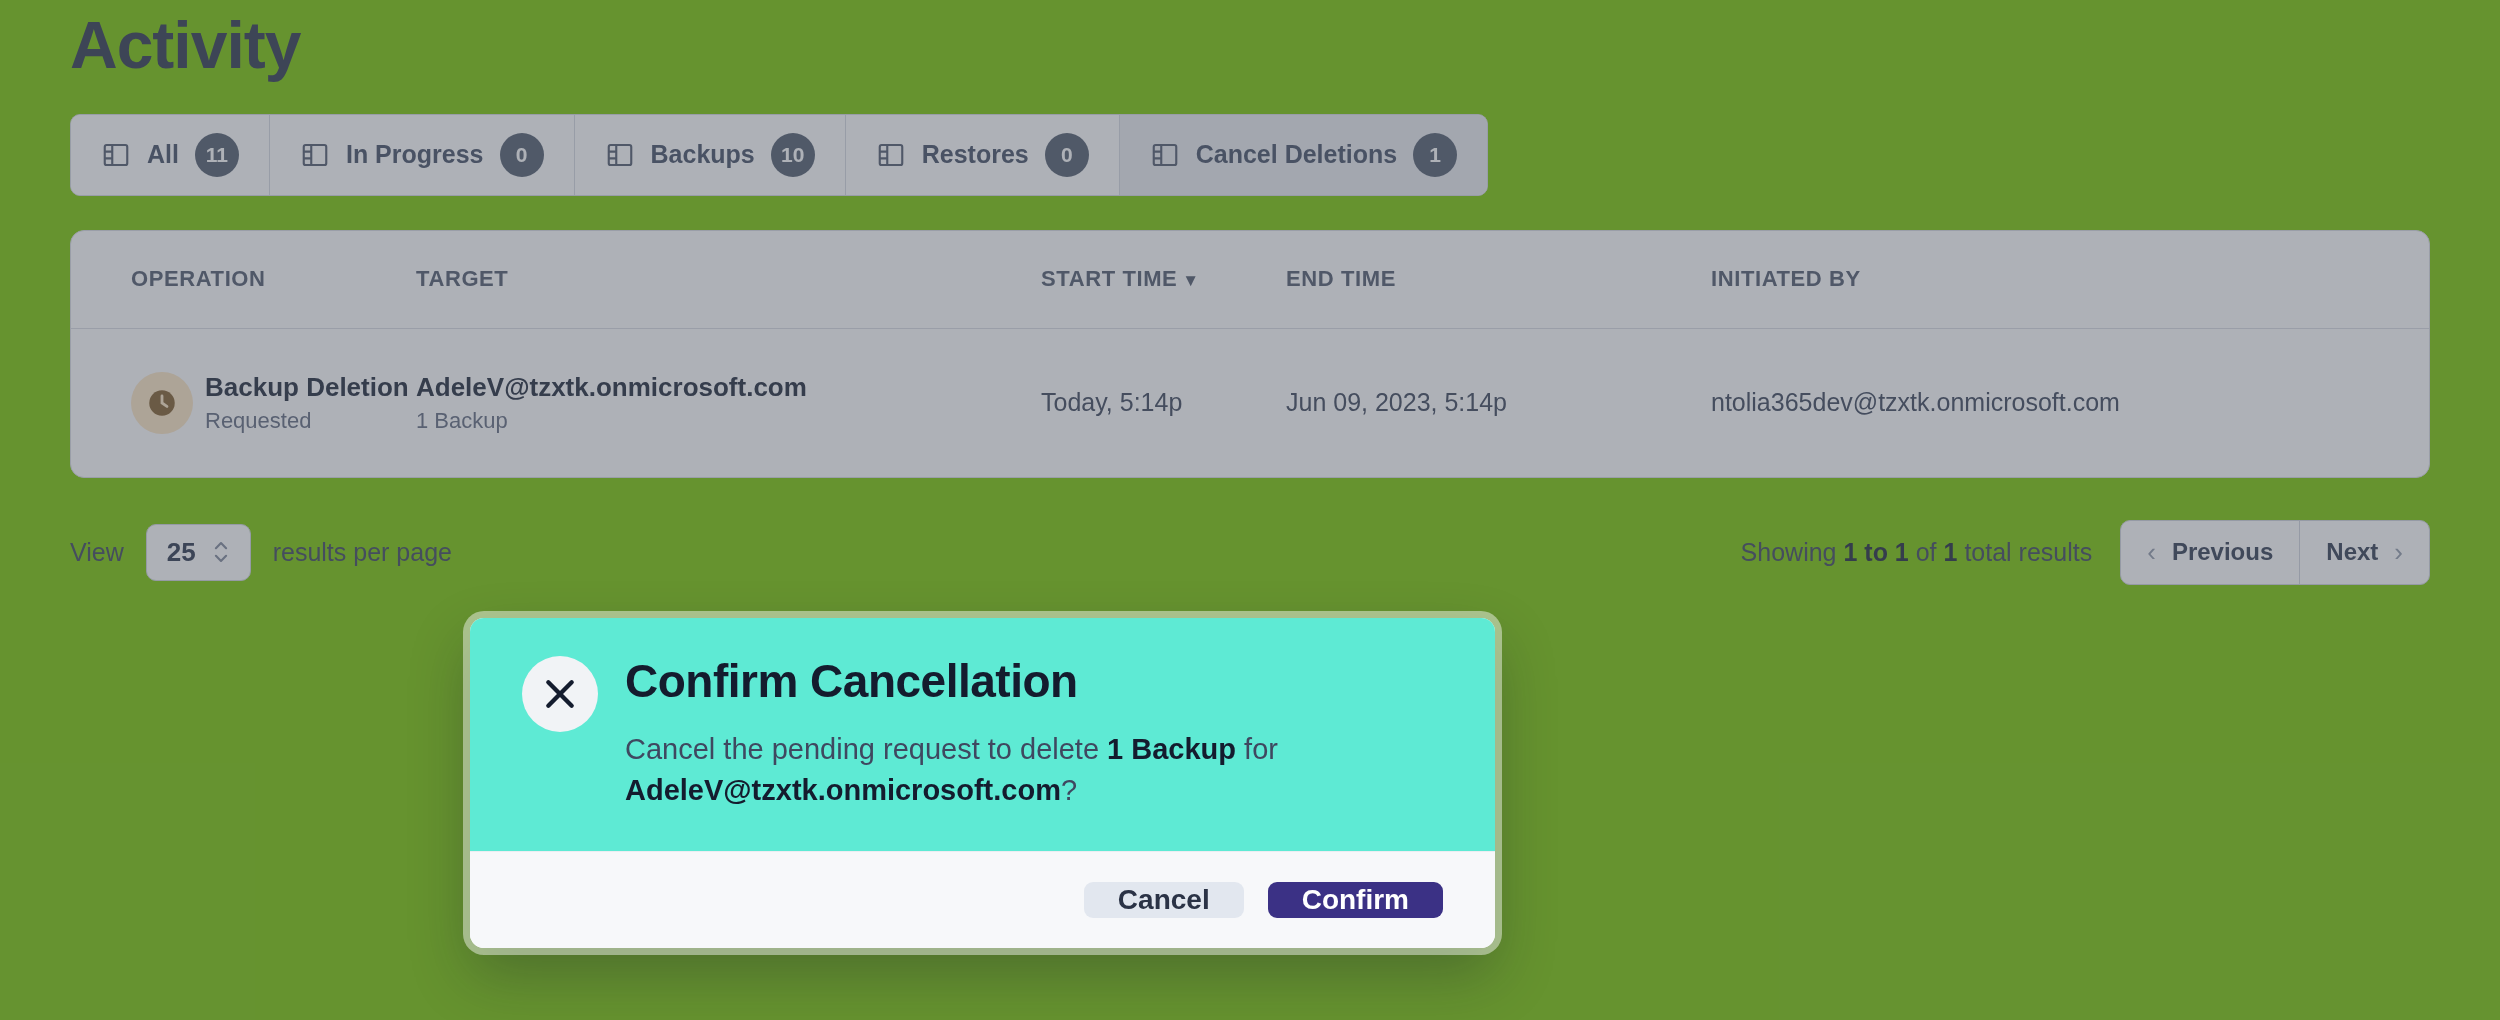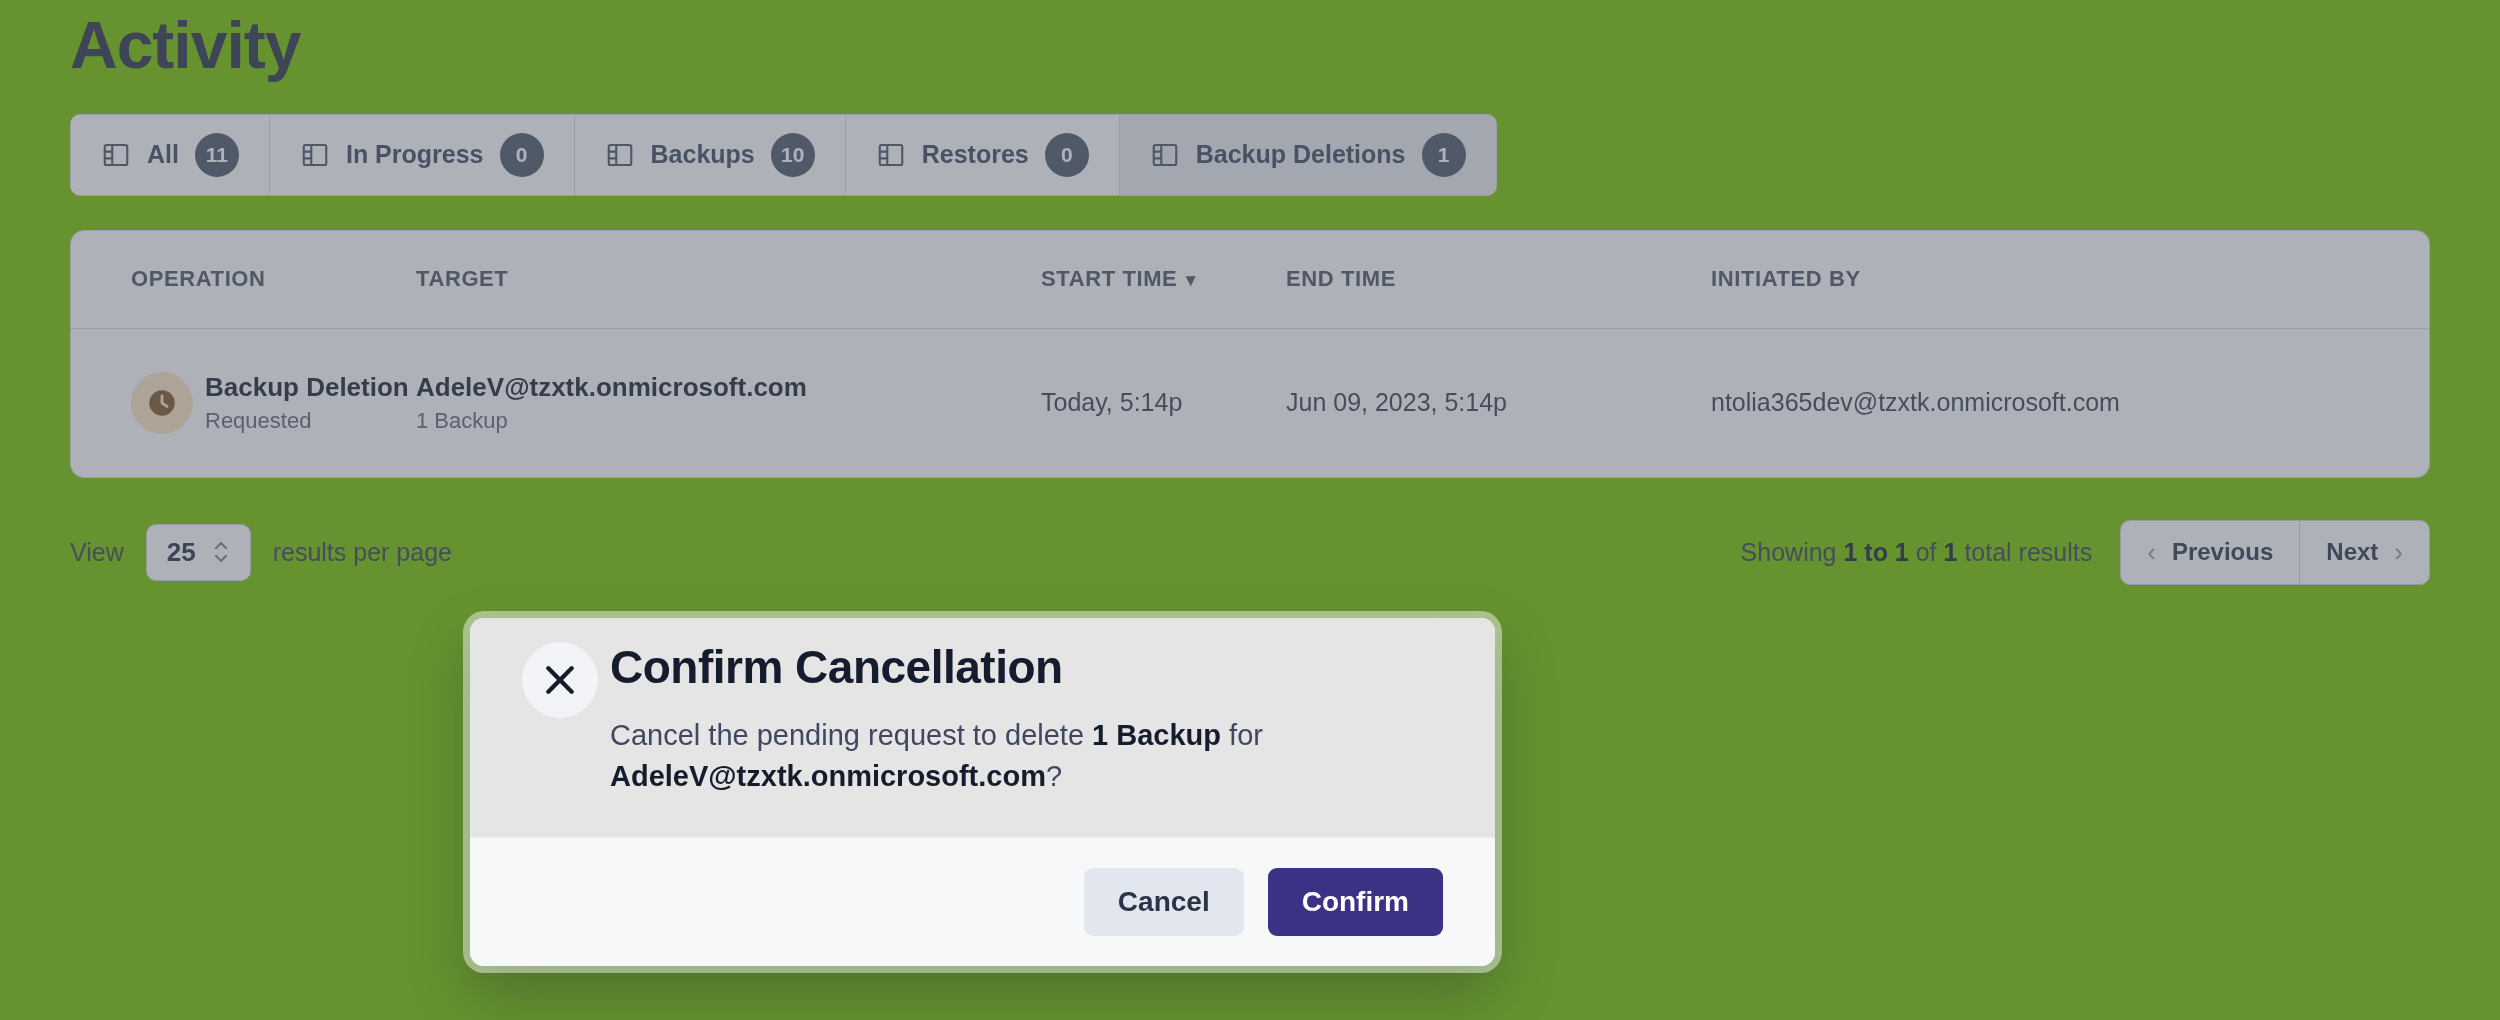--- a/index.html
+++ b/index.html
@@ -180,24 +180,24 @@
     position: absolute;
     left: 470px;
     top: 618px;
     width: 1025px;
     border-radius: 14px;
     background: #ffffff;
     box-shadow: 0 0 0 7px rgba(255,255,255,0.45), 0 26px 60px rgba(20,25,40,0.30);
     overflow: hidden;
   }
   .modal-body {
-    padding: 22px 52px 40px 52px;
-    display: flex;
-    gap: 12px;
-    background: #e5e5e5;
+    padding: 36px 52px 40px 52px;
+    display: flex;
+    gap: 27px;
+    background: #5eead4;
   }
   .modal-icon {
     width: 76px; height: 76px; border-radius: 50%;
     background: #f1f3f6;
     display: flex; align-items: center; justify-content: center;
     flex: none;
     margin-top: 2px;
   }
   .modal-texts { padding-top: 2px; }
   .modal-title {
@@ -219,21 +219,21 @@
     background: #f7f8fa;
     border-top: 1px solid #eceef2;
     padding: 30px 52px;
     display: flex;
     justify-content: flex-end;
     gap: 24px;
   }
   .btn {
     border: none;
     border-radius: 9px;
-    padding: 18px 34px;
+    padding: 2px 34px;
     font-size: 28px;
     font-weight: bold;
     font-family: "Liberation Sans", sans-serif;
     cursor: pointer;
   }
   .btn-cancel { background: #e2e7ef; color: #2b3346; }
   .btn-confirm { background: #3b3185; color: #ffffff; }
 </style>
 </head>
 <body>
@@ -299,21 +299,21 @@
 
     <div class="tab selected">
       <span class="tab-icon-wrap">
         <svg class="tab-icon" viewBox="0 0 24 24" fill="none" stroke="#5d6678" stroke-width="1.7">
           <rect x="3" y="4" width="18" height="16" rx="1.5"></rect>
           <line x1="9" y1="4" x2="9" y2="20"></line>
           <line x1="3" y1="9.3" x2="9" y2="9.3"></line>
           <line x1="3" y1="14.7" x2="9" y2="14.7"></line>
         </svg>
       </span>
-      <span class="tab-label">Backup Deletions</span>
+      <span class="tab-label">Cancel Deletions</span>
       <span class="tab-badge">1</span>
     </div>
 
   </div>
 
   
   <div class="card">
 
     <div class="thead">
       <div class="th c-op">OPERATION</div>

